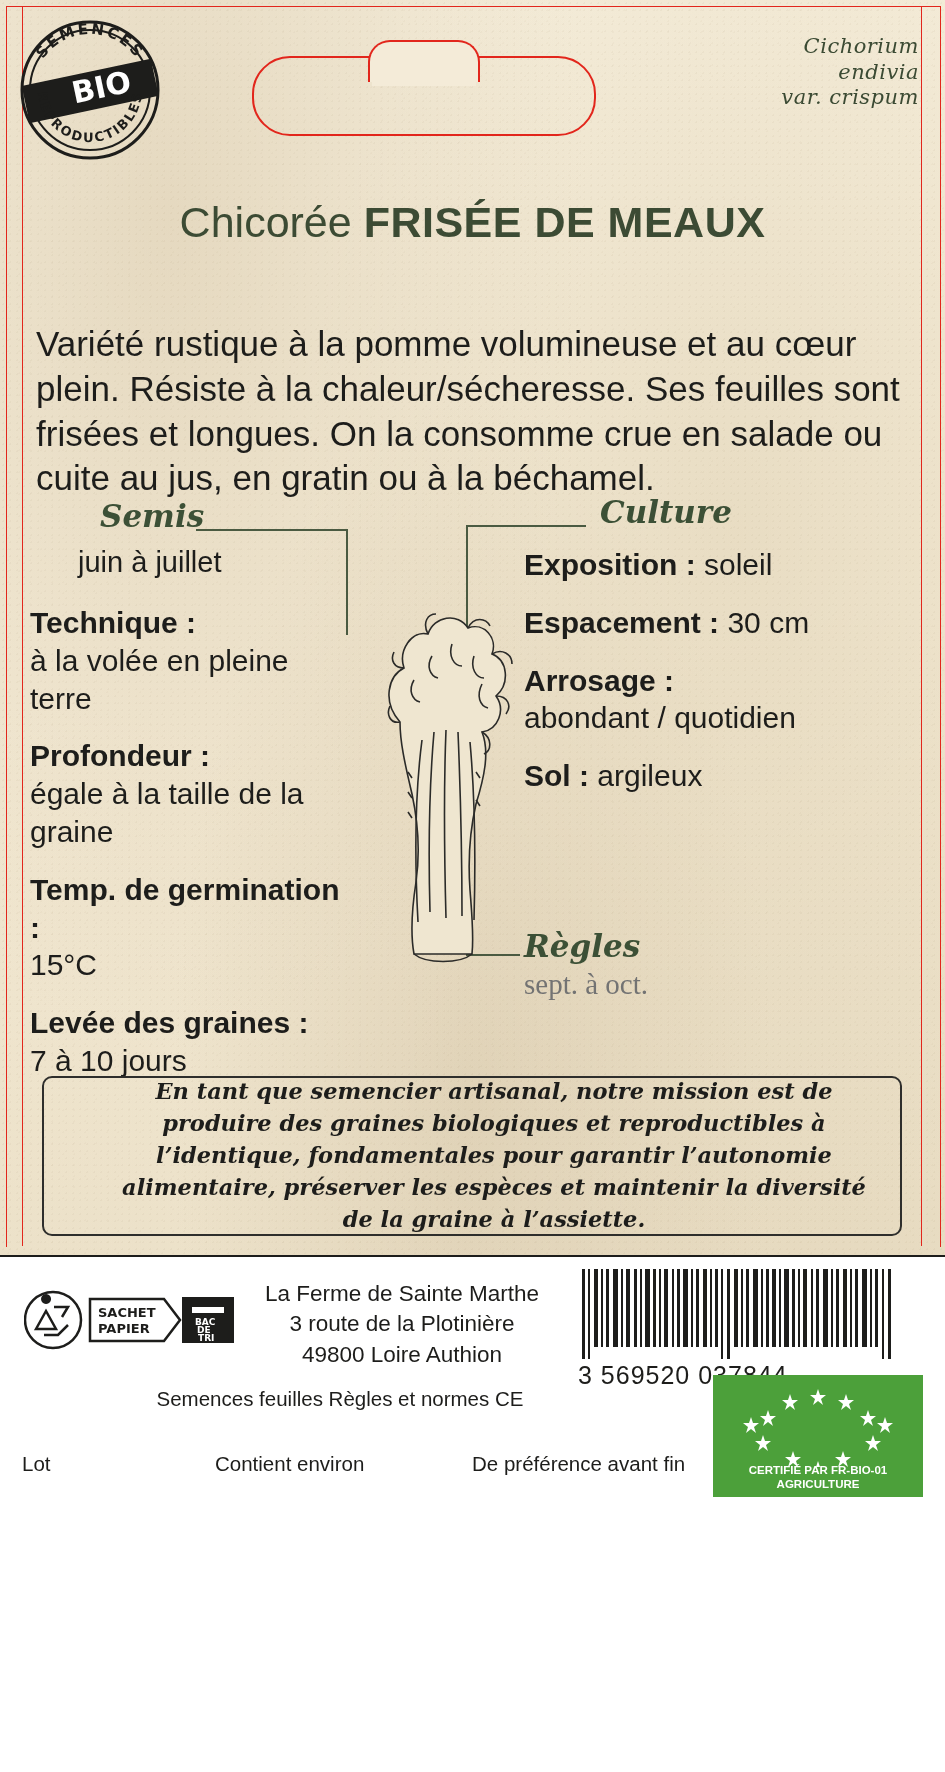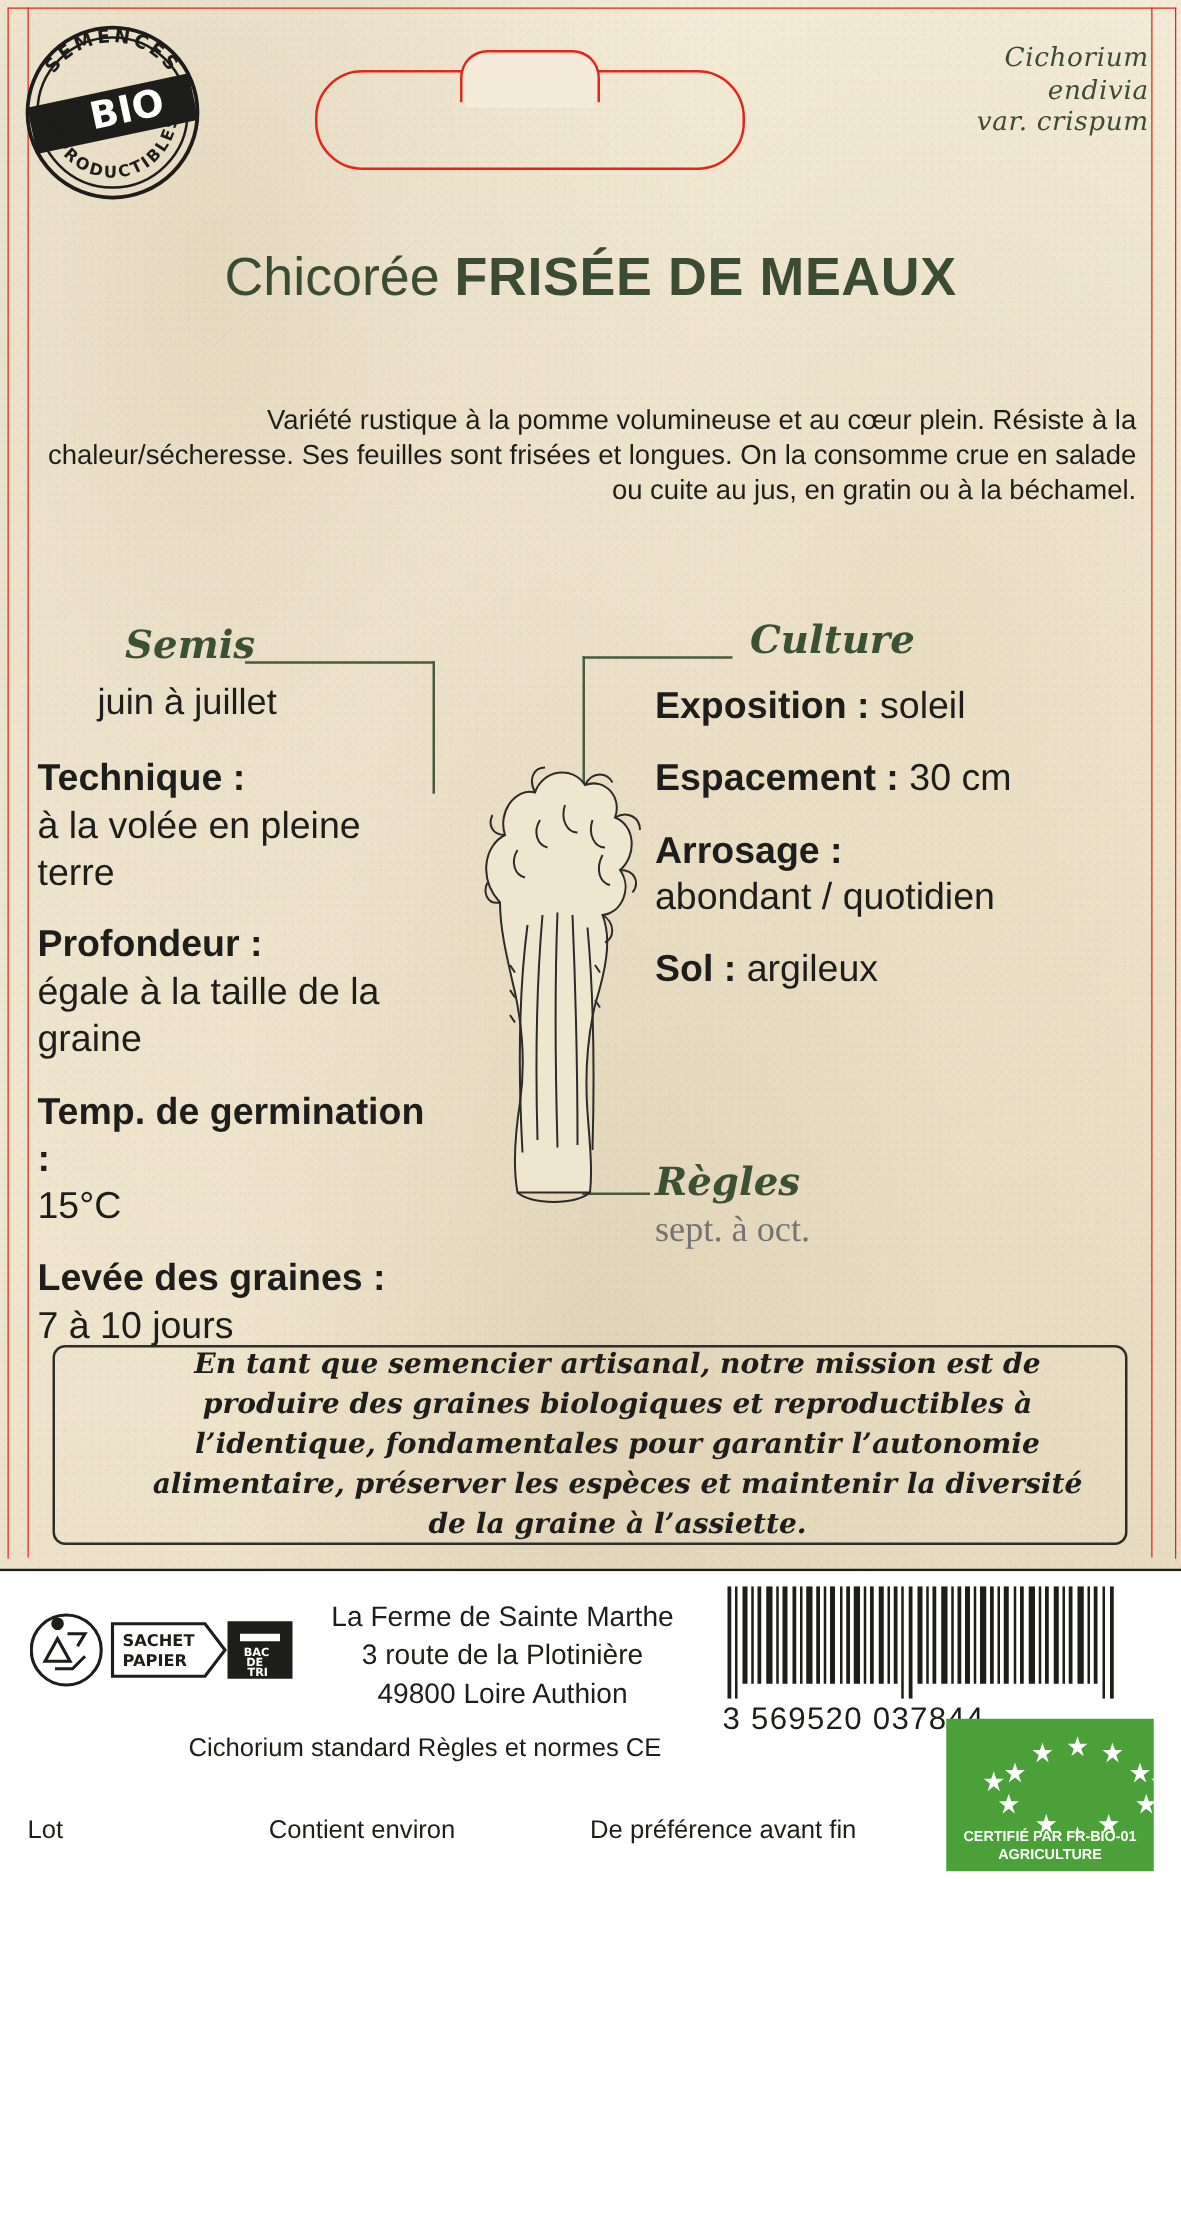--- a/index.html
+++ b/index.html
@@ -116,23 +116,23 @@
   }
   .title .light { font-weight: 400; }
   .title .bold { font-weight: 700; letter-spacing: .5px; }
 
   
   .desc {
     position: absolute;
     left: 36px;
     right: 36px;
     top: 322px;
-    text-align: right;
-    color: #1d1d1b;
-    font-size: 22px;
+    text-align: left;
+    color: #1d1d1b;
+    font-size: 35px;
     line-height: 1.28;
   }
 
   
   .script {
     font-family: "DejaVu Serif", serif;
     font-style: italic;
     color: #3c5036;
     font-size: 31px;
     font-weight: 700;
@@ -263,21 +263,21 @@
     top: 130px;
     width: 680px;
     text-align: center;
     font-size: 20.5px;
     color: #1d1d1b;
   }
   .eu-leaf {
     position: absolute;
     right: 22px;
     top: 118px;
-    width: 166px;
+    width: 210px;
     height: 122px;
     background: #4ca03a;
   }
   .eu-cert {
     position: absolute;
     left: 0; right: 0;
     bottom: 5px;
     text-align: center;
     color: #fff;
     font-size: 11.5px;
@@ -516,21 +516,21 @@
           <rect x="284" y="0" width="5" height="78"></rect>
             <rect x="292" y="0" width="2" height="78"></rect>
           <rect x="297" y="0" width="3" height="78"></rect>
             <rect x="304" y="0" width="2" height="90"></rect>
           <rect x="310" y="0" width="3" height="90"></rect>
         </g>
       </svg>
       <div class="barcode-num">3 569520 037844</div>
     </div>
 
-    <div class="norms">Cichorium standard Règles et normes CE</div>
+    <div class="norms">Semences feuilles Règles et normes CE</div>
 
     <div class="eu-leaf">
       <svg width="210" height="92" viewBox="0 0 210 92" aria-hidden="true">
         <g fill="#ffffff">
           <polygon points="105,14 107,20 113,20 108,24 110,30 105,26 100,30 102,24 97,20 103,20"></polygon>
           <polygon points="133,19 135,25 141,25 136,29 138,35 133,31 128,35 130,29 125,25 131,25"></polygon>
           <polygon points="155,35 157,41 163,41 158,45 160,51 155,47 150,51 152,45 147,41 153,41"></polygon>
           <polygon points="160,60 162,66 168,66 163,70 165,76 160,72 155,76 157,70 152,66 158,66"></polygon>
           <polygon points="77,19 79,25 85,25 80,29 82,35 77,31 72,35 74,29 69,25 75,25"></polygon>
           <polygon points="55,35 57,41 63,41 58,45 60,51 55,47 50,51 52,45 47,41 53,41"></polygon>

